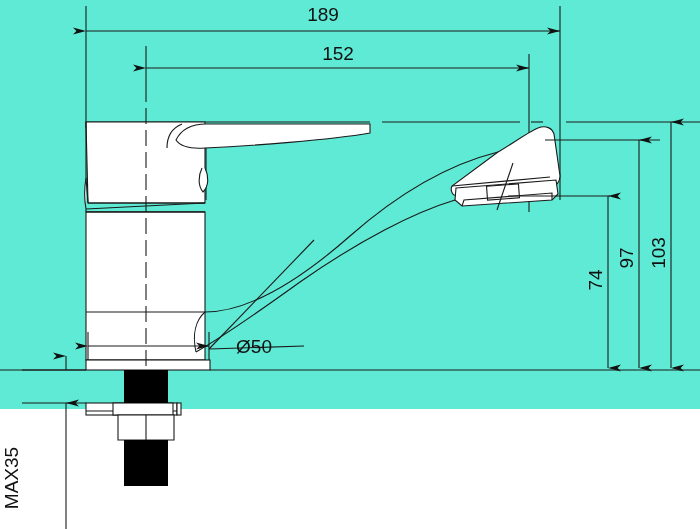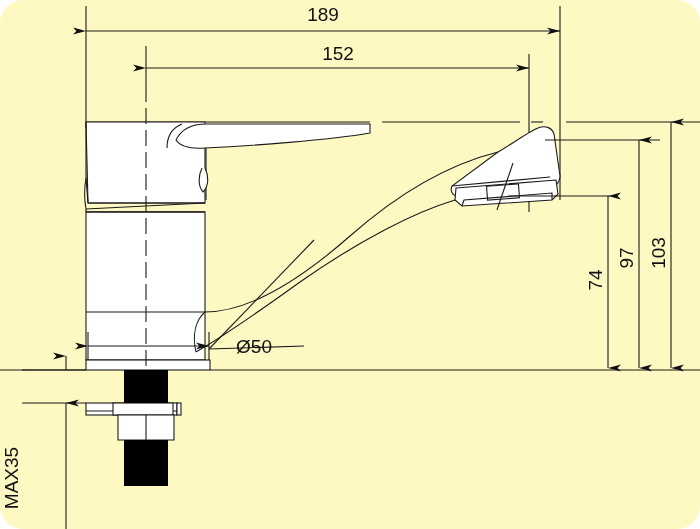--- a/index.html
+++ b/index.html
@@ -1,18 +1,18 @@
 <!DOCTYPE html>
 <html><head>
 <meta charset="utf-8">
 <style>
   html,body{margin:0;padding:0;background:#ffffff;}
   body{width:700px;height:529px;overflow:hidden;
        font-family:"Liberation Sans",sans-serif;color:#1a1a1a;}
-  #sheet{position:relative;width:700px;height:529px;background:#fef9c3;border-radius:23px;}
+  #sheet{position:relative;width:700px;height:409px;background:#5eead4;}
   #sheet svg{position:absolute;left:0;top:0;}
   .dimtext{font-family:"Liberation Sans",sans-serif;font-size:19px;fill:#111111;}
 </style>
 </head>
 <body>
 
 <div id="sheet">
 
   <svg width="700" height="529" viewBox="0 0 700 529">
 

